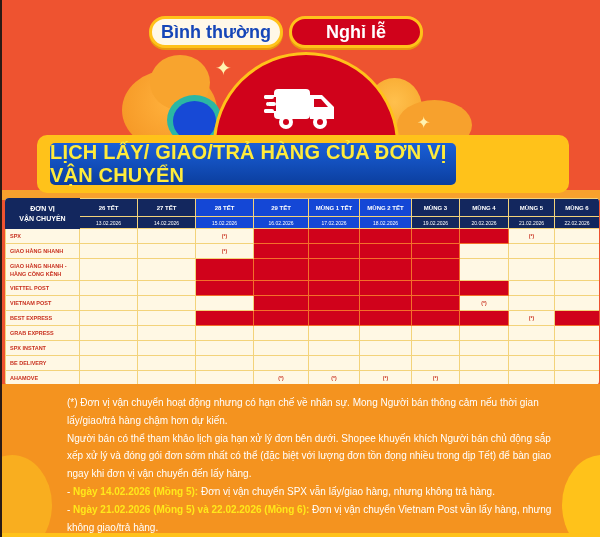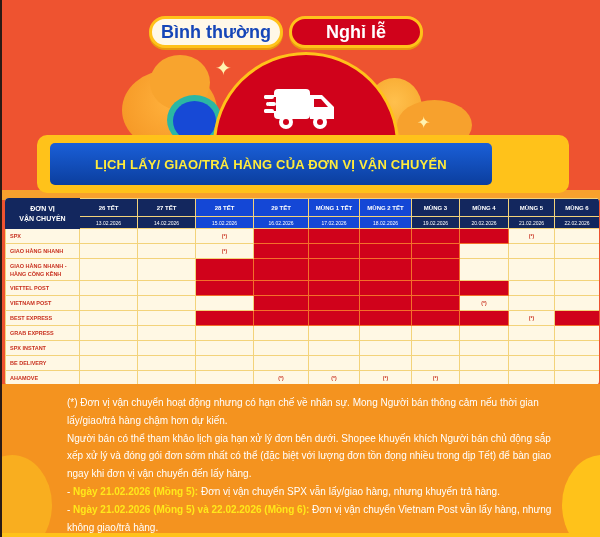--- a/index.html
+++ b/index.html
@@ -41,24 +41,24 @@
     border-radius: 50%; background: #D0021B; border: 3px solid #FFC21A;
   }
   .truck { position: absolute; left: 262px; top: 87px; width: 72px; height: 44px; }
 
   
   .banner-outer {
     position: absolute; left: 35px; top: 135px; width: 532px; height: 58px;
     background: #FFC21A; border-radius: 10px;
   }
   .banner {
-    position: absolute; left: 48px; top: 143px; width: 442px; height: 42px;
+    position: absolute; left: 48px; top: 143px; width: 406px; height: 42px;
     background: linear-gradient(#1A5FD8, #0B3E9E); border-radius: 5px;
     display: flex; align-items: center; justify-content: center;
-    color: #FFEB3B; font-family: "Liberation Sans", sans-serif; font-weight: bold; font-size: 13px;
+    color: #FFEB3B; font-family: "Liberation Sans", sans-serif; font-weight: bold; font-size: 20px;
     letter-spacing: 0.2px;
   }
   .table-band { position: absolute; left: 0; top: 190px; width: 600px; height: 10px; background: #F7A12D; }
 
   
   .table-wrap {
     position: absolute; left: 3px; top: 198px; width: 594px; height: 187px;
     background: #FFF8E4; border-radius: 4px; overflow: hidden;
   }
   table { border-collapse: collapse; width: 594px; table-layout: fixed; font-family: "Liberation Sans", sans-serif; }
@@ -306,19 +306,19 @@
 </div>
 
 <div class="notes-bg"></div>
 <div class="cloud-b1"></div>
 <div class="cloud-b2"></div>
 
 <div class="notes">
   <div>(*) Đơn vị vận chuyển hoạt động nhưng có hạn chế về nhân sự. Mong Người bán thông cảm nếu thời gian lấy/giao/trả hàng chậm hơn dự kiến.</div>
   <div>Người bán có thể tham khảo lịch gia hạn xử lý đơn bên dưới. Shopee khuyến khích Người bán chủ động sắp xếp xử lý và đóng gói đơn sớm nhất có thể (đặc biệt với lượng đơn tồn đọng nhiều trong dịp Tết) để bàn giao ngay khi đơn vị vận chuyển đến lấy hàng.</div>
   <div>
-    <span>- </span><span class="hl">Ngày 21.02.2026 (Mồng 5):</span><span> Đơn vị vận chuyển SPX vẫn lấy/giao hàng, nhưng khuyến trả hàng.</span>
+    <span>- </span><span class="hl">Ngày 14.02.2026 (Mồng 5):</span><span> Đơn vị vận chuyển SPX vẫn lấy/giao hàng, nhưng không trả hàng.</span>
   </div>
   <div>
     <span>- </span><span class="hl">Ngày 21.02.2026 (Mồng 5) và 22.02.2026 (Mồng 6):</span><span> Đơn vị vận chuyển Vietnam Post vẫn lấy hàng, nhưng không giao/trả hàng.</span>
   </div>
 </div>
 <div class="bottom-line"></div>
 
 </body></html>

